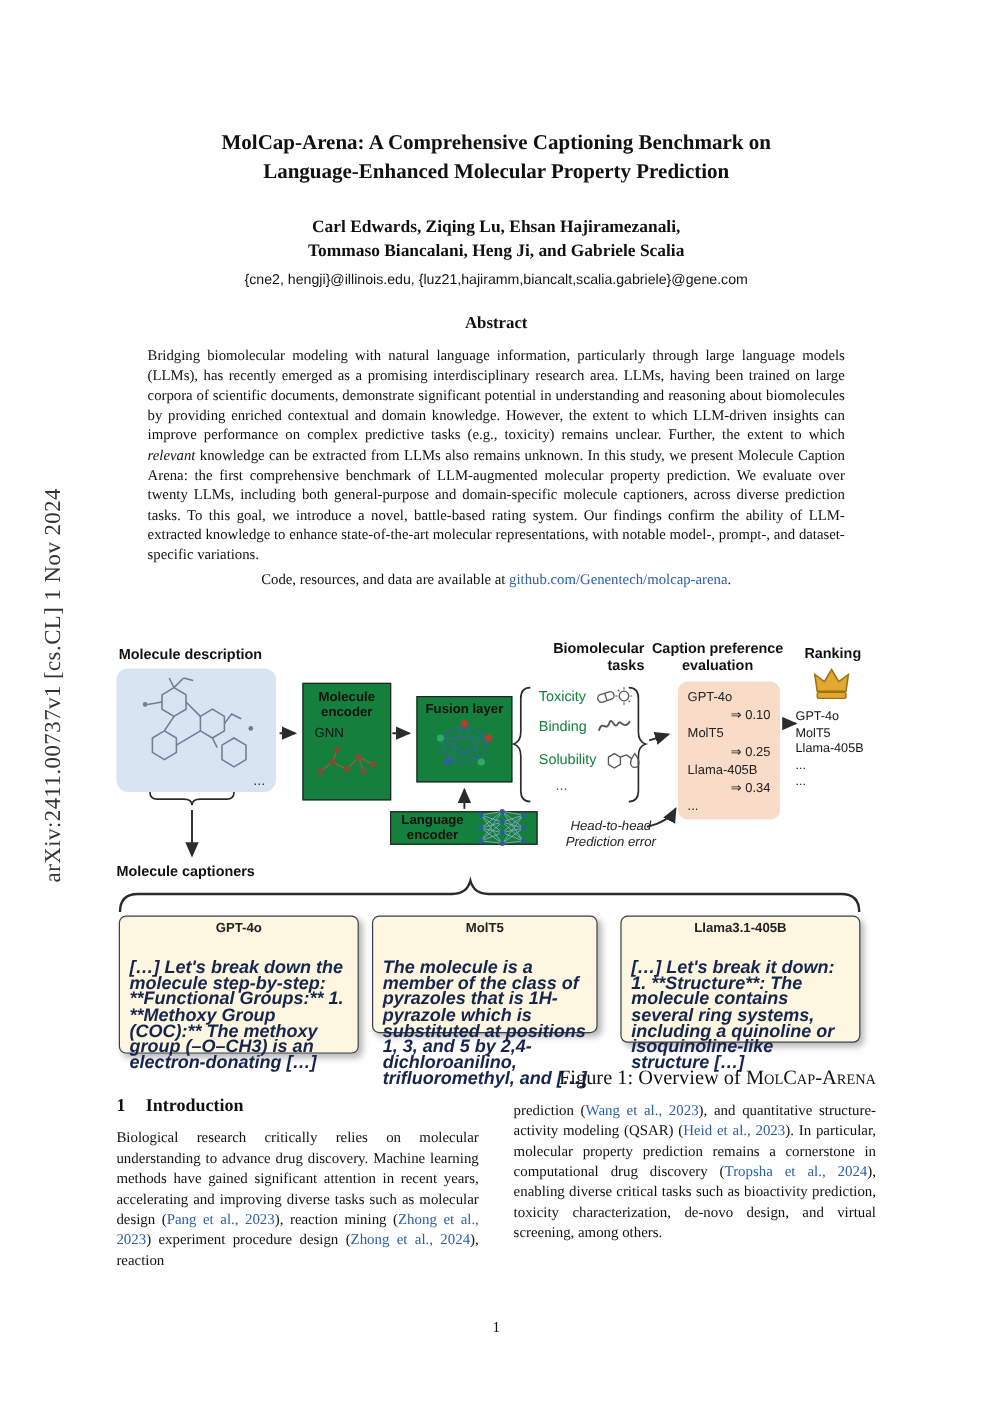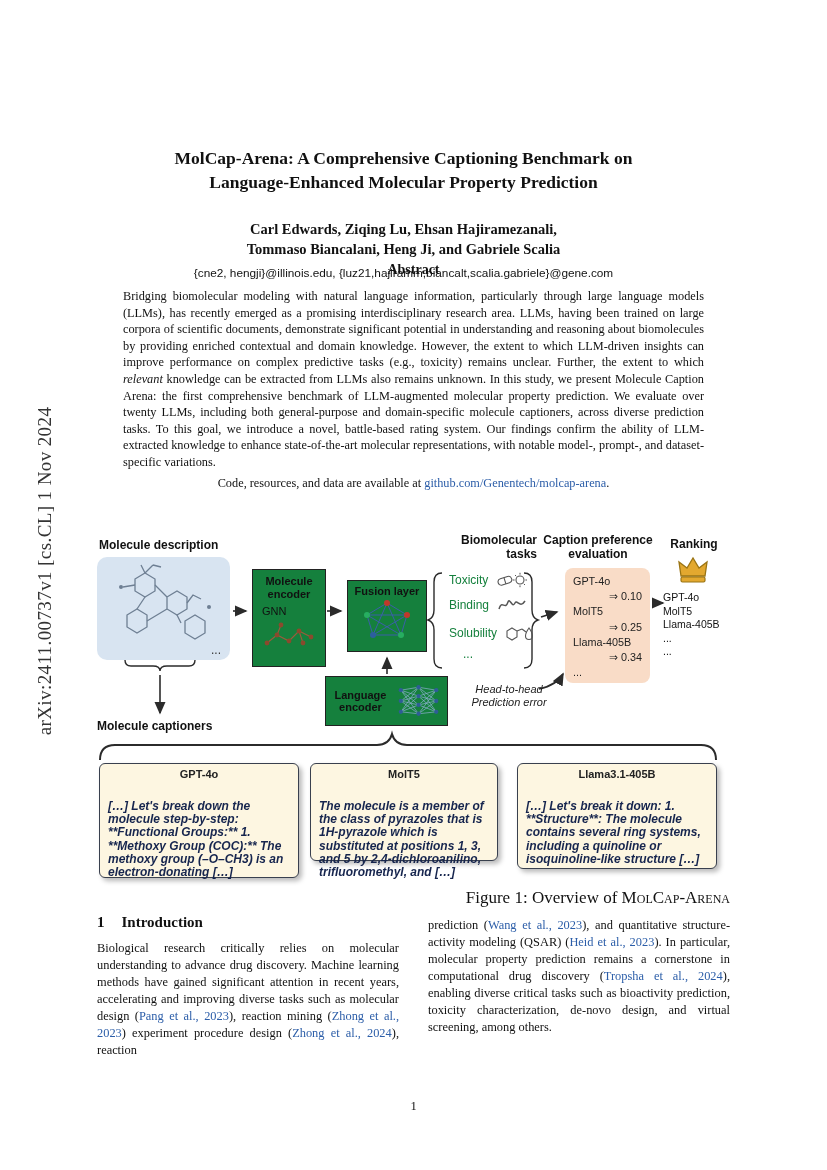--- a/index.html
+++ b/index.html
@@ -6,21 +6,21 @@
   html,body { width:827px; height:1170px; }
   body {
     position:relative; background:#ffffff; overflow:hidden;
     font-family:"Liberation Serif", serif; color:#111;
   }
   .arxiv-stamp {
     position:absolute; left:-183px; top:558px; width:460px; height:26px;
     transform:rotate(-90deg); text-align:center;
     font-size:19px; color:#333; letter-spacing:0.4px; white-space:nowrap;
   }
-  .header { position:absolute; left:87px; top:0; width:633px;margin-top:40px; }
+  .header { position:absolute; left:97px; top:0; width:633px; }
   .title { margin-top:106px; text-align:center; font-weight:700; font-size:17.5px; line-height:24px; }
   .authors { margin-top:25px; text-align:center; font-weight:700; font-size:14.5px; line-height:20px; }
   .emails { margin-top:7px; text-align:center; font-family:Liberation Sans, sans-serif; font-size:11.8px; }
   .abstract { position:absolute; left:97px; top:262px; width:633px; }
   .abstract h2 { text-align:center; font-size:14px; font-weight:700; }
   .abs-text { margin:10px 26px 0; font-size:12.3px; line-height:16.6px; text-align:justify; }
   .availability { margin-top:5px; text-align:center; font-size:12.3px; }
   .run-link, .link { color:#2b5da8; text-decoration:none; cursor:pointer; }
   .run-italic { font-style:italic; }
 
@@ -28,21 +28,21 @@
             font-family:"Liberation Sans", sans-serif; }
   .figure .abs { position:absolute; }
   .flabel { font-weight:700; font-size:12px; color:#111; }
   .box { border:1.5px solid #222; background:#15803d; }
   .pref-box { background:#f9dcc7; border-radius:8px; padding:6px 8px;
               font-size:10.8px; line-height:15.2px; color:#222; }
   .pref-score { text-align:right; }
   .cap-box { background:#fdf6e1; border:1.5px solid #39404e; border-radius:6px;
              box-shadow:3px 3px 5px rgba(0,0,0,0.28); padding:4px 8px; }
   .cap-title { font-weight:700; font-size:11px; text-align:center; color:#222; margin-bottom:2px; }
-  .cap-body { font-style:italic; font-weight:700; font-size:12px; line-height:13.2px; color:#16254e;margin-top:20px; }
+  .cap-body { font-style:italic; font-weight:700; font-size:15px; line-height:13.2px; color:#16254e;margin-top:20px; }
   .task { display:flex; align-items:center; gap:9px; font-size:12px; color:#15803d; }
 
   .figcaption { position:absolute; left:97px; top:888px; width:633px; text-align:right; font-size:17px; }
   .smallcaps { font-variant:small-caps; }
 
   .columns { position:absolute; left:97px; top:914px; width:633px; display:flex; gap:29px; }
   .col { width:302px; font-size:12.4px; line-height:17px; text-align:justify; }
   .sec-heading { font-size:15px; font-weight:700; margin-bottom:9px; display:flex; gap:17px; }
   .pagenum { position:absolute; left:0; top:1099px; width:827px; text-align:center; font-size:12.5px; }
 </style>
@@ -192,21 +192,21 @@
     <rect x="5" y="22" width="24" height="5" rx="1.5" fill="#e3a82f" stroke="#9a7414" stroke-width="1.2"></rect>
   </svg>
   <div class="abs" style="left:566px;top:58px;font-size:10.5px;line-height:13.5px">
     <div>GPT-4o</div>
     <div>MolT5</div>
     <div>Llama-405B</div>
     <div>...</div>
     <div>...</div>
   </div>
 
-  <div class="abs box" style="left:228px;top:143px;width:123px;height:50px;display:flex;align-items:center;gap:3px;padding:2px 4px">
+  <div class="abs box" style="left:228px;top:143px;width:123px;height:28px;display:flex;align-items:center;gap:3px;padding:2px 4px">
     <div class="flabel" style="font-size:11px;line-height:12.5px;text-align:center;width:62px">Language encoder</div>
     <svg width="50" height="38" viewBox="0 0 50 38">
       <path d="M7,8 L25,5 M7,8 L25,14 M7,8 L25,23 M7,8 L25,32 M7,19 L25,5 M7,19 L25,14 M7,19 L25,23 M7,19 L25,32 M7,30 L25,5 M7,30 L25,14 M7,30 L25,23 M7,30 L25,32 M25,5 L43,8 M25,5 L43,19 M25,5 L43,30 M25,14 L43,8 M25,14 L43,19 M25,14 L43,30 M25,23 L43,8 M25,23 L43,19 M25,23 L43,30 M25,32 L43,8 M25,32 L43,19 M25,32 L43,30" stroke="#8fb0d4" stroke-width="0.7" fill="none"></path>
       <g fill="#2e5d96">
         <circle cx="7" cy="8" r="2.2"></circle>
           <circle cx="7" cy="19" r="2.2"></circle>
           <circle cx="7" cy="30" r="2.2"></circle>
         <circle cx="25" cy="5" r="2.2"></circle>
           <circle cx="25" cy="14" r="2.2"></circle>
           <circle cx="25" cy="23" r="2.2"></circle>

